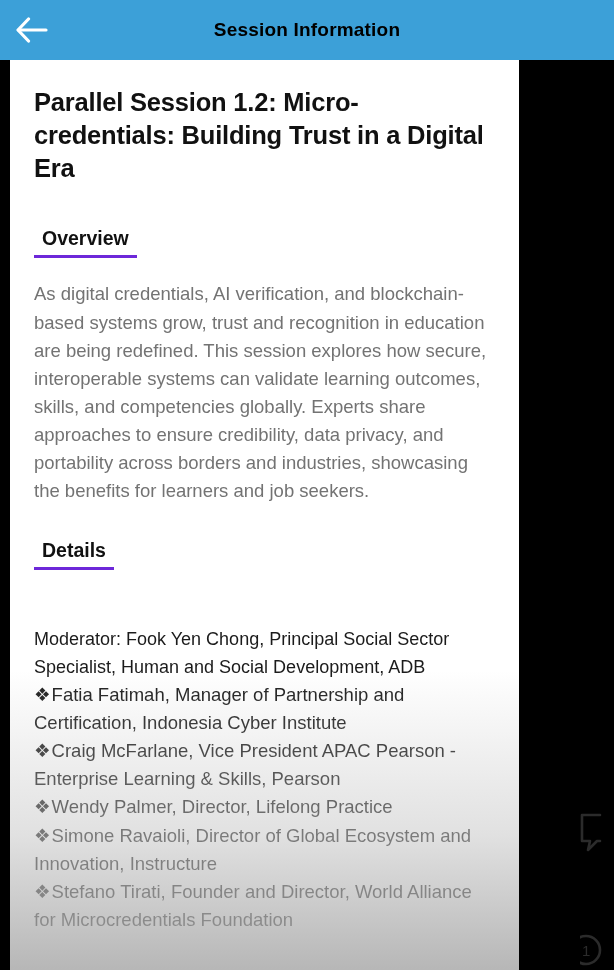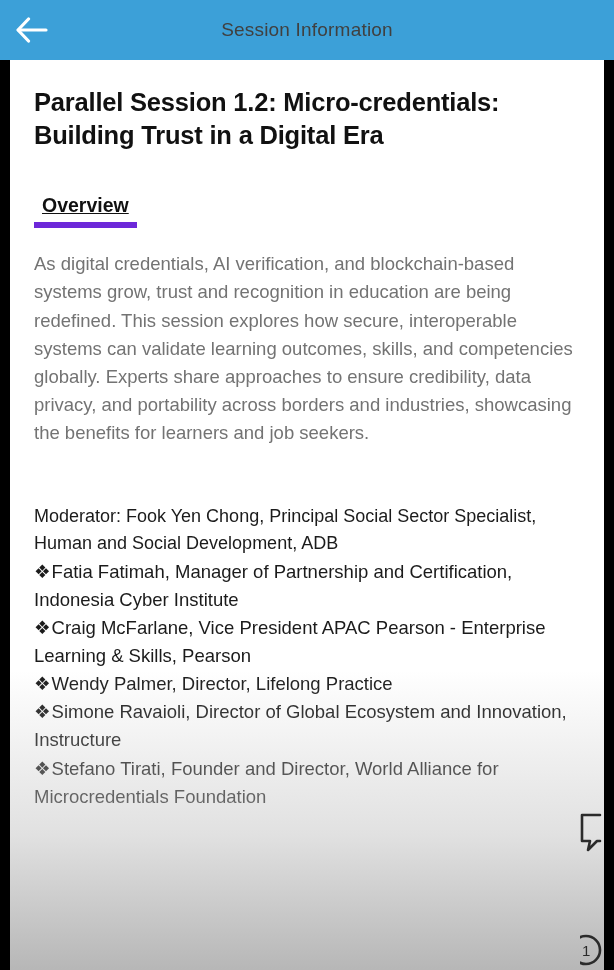--- a/index.html
+++ b/index.html
@@ -29,33 +29,33 @@
     height: 60px;
     display: flex;
     align-items: center;
     justify-content: center;
     cursor: pointer;
   }
   .back-btn svg { display: block; }
   .appbar-title {
     flex: 1;
     text-align: center;
-    color: #404040;
+    color: #000000;
     font-size: 19px;
-    font-weight: normal;
+    font-weight: bold;
     letter-spacing: 0.2px;
     margin-right: 64px;
   }
 
   
   .page {
     position: absolute;
     top: 60px;
     left: 10px;
-    width: 594px;
+    width: 509px;
     height: 910px;
     background: #ffffff;
     overflow: hidden;
   }
   .content {
     padding: 26px 24px 0 24px;
   }
   .session-title {
     font-size: 25.5px;
     font-weight: bold;
@@ -63,23 +63,22 @@
     line-height: 1.3;
     letter-spacing: -0.2px;
   }
 
   .section-head {
     display: inline-block;
     font-size: 19.5px;
     font-weight: bold;
     color: #111;
     padding: 0 8px 5px 8px;
-    border-bottom: 6px solid #6d28d9;
+    border-bottom: 3px solid #6d28d9;
     margin-top: 42px;
-    text-decoration: underline;
   }
   .section-head.details { margin-top: 34px; }
 
   .body-text {
     font-size: 18.5px;
     color: #737373;
     line-height: 1.52;
     margin-top: 22px;
   }
   .moderator {
@@ -144,20 +143,21 @@
 </div>
 
 <div class="page">
   <div class="content">
 
     <div class="session-title">Parallel Session 1.2: Micro-credentials: Building Trust in a Digital Era</div>
 
     <div class="section-head">Overview</div>
     <div class="body-text">As digital credentials, AI verification, and blockchain-based systems grow, trust and recognition in education are being redefined. This session explores how secure, interoperable systems can validate learning outcomes, skills, and competencies globally. Experts share approaches to ensure credibility, data privacy, and portability across borders and industries, showcasing the benefits for learners and job seekers.</div>
 
+    <div class="section-head details">Details</div>
 
     <div class="moderator">Moderator: Fook Yen Chong, Principal Social Sector Specialist, Human and Social Development, ADB</div>
 
 
     <div class="speaker-line">
       <span class="bullet">❖</span><span>Fatia Fatimah, Manager of Partnership and Certification, Indonesia Cyber Institute</span>
     </div>
     <div class="speaker-line">
       <span class="bullet">❖</span><span>Craig McFarlane, Vice President APAC Pearson - Enterprise Learning &amp; Skills, Pearson</span>
     </div>

